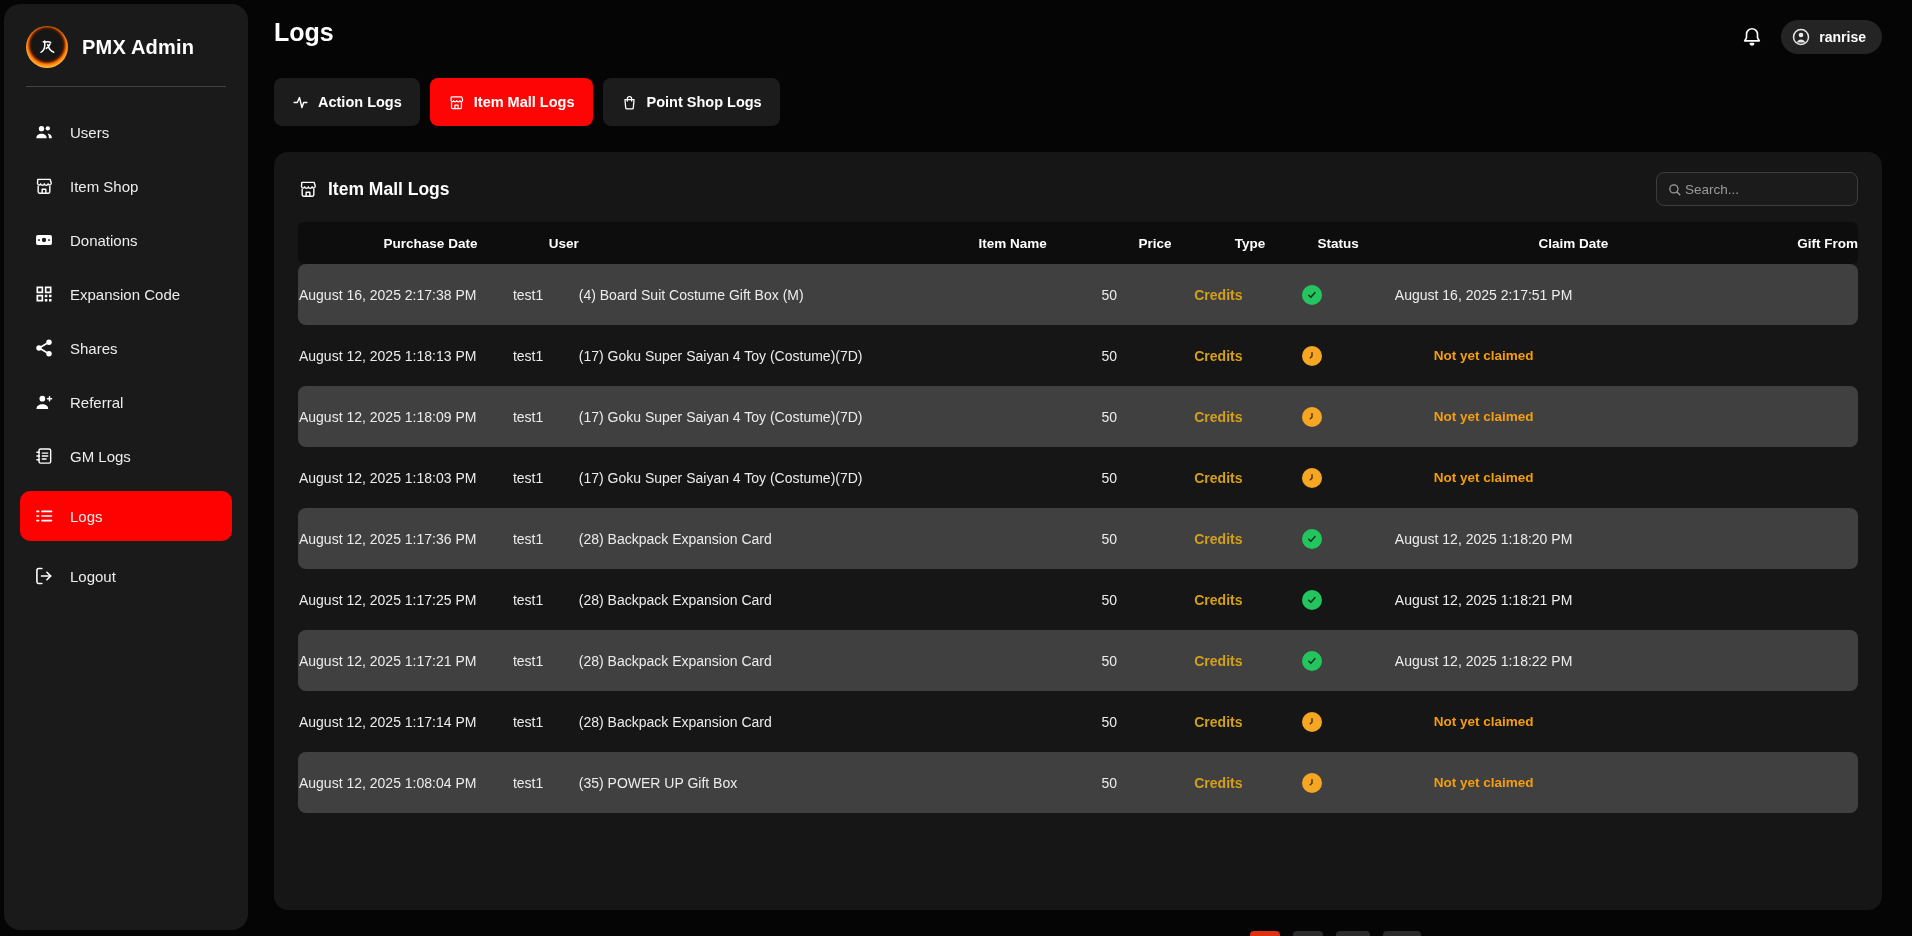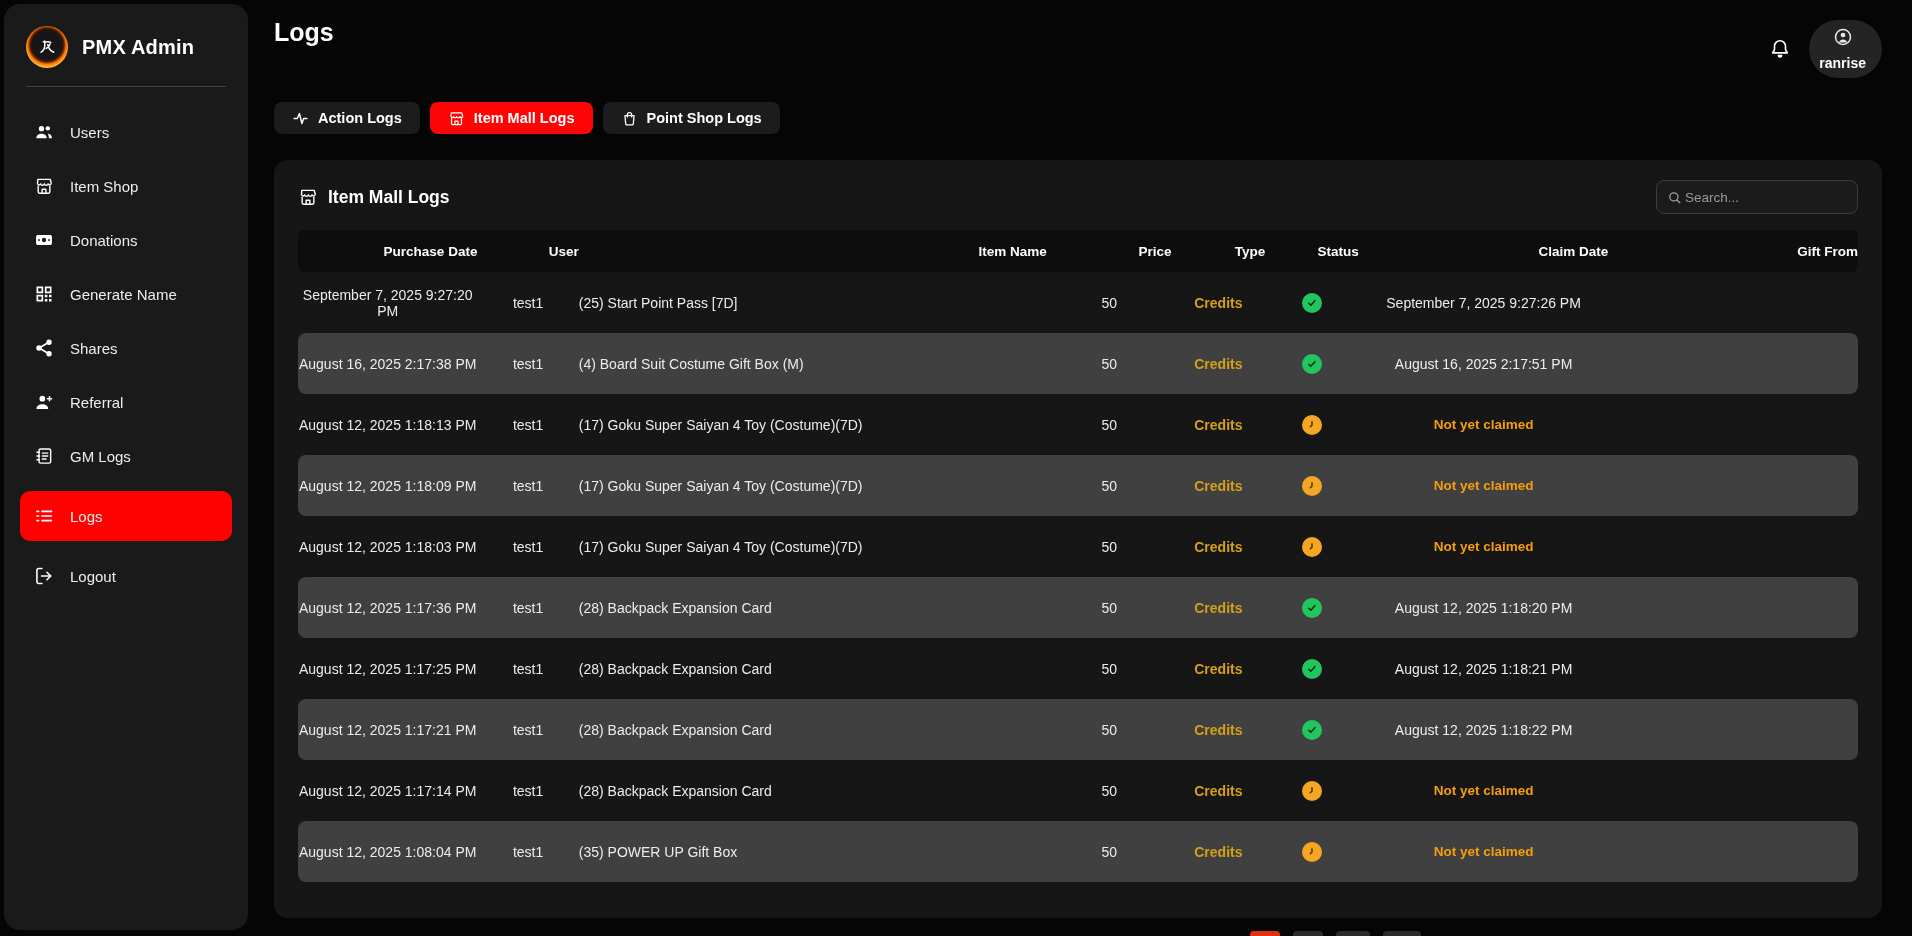--- a/index.html
+++ b/index.html
@@ -23,26 +23,26 @@
   .nav-item.active { background:#fe0202; padding-top:15px; padding-bottom:15px; }
   .icon svg { width:100%; height:100%; display:block; }
 
   
   .main { position:absolute; left:248px; top:0; right:0; bottom:0; padding:18px 30px 0 26px; }
   .topbar { display:flex; align-items:flex-start; justify-content:space-between; margin-bottom:24px; }
   .page-title { font-size:25px; font-weight:800; color:#ffffff; }
   .top-right { display:flex; align-items:center; gap:18px; margin-top:2px; }
   .bell { width:22px; height:22px; color:#ffffff; cursor:pointer; }
   .user-pill { display:flex; align-items:center; gap:8px; background:#242424; border-radius:999px;
-               padding:7px 16px 7px 10px; cursor:pointer;flex-direction:column; }
+               padding:7px 16px 7px 10px; cursor:pointer; }
   .user-pill .icon { width:20px; height:20px; color:#e8e8e8; }
   .user-name { font-size:14px; font-weight:600; color:#ffffff; }
 
   .tabs { display:flex; gap:10px; margin-bottom:26px; }
-  .tab { display:flex; align-items:center; gap:9px; height:32px; padding:0 18px; border-radius:8px;
+  .tab { display:flex; align-items:center; gap:9px; height:48px; padding:0 18px; border-radius:8px;
          background:#1c1c1c; color:#ffffff; font-size:14.5px; font-weight:700; cursor:pointer; }
   .tab .icon { width:17px; height:17px; }
   .tab.active { background:#fe0505; }
 
   .card { background:#161616; border-radius:14px; height:758px; padding:20px 24px; }
   .card-head { display:flex; align-items:center; justify-content:space-between; margin-bottom:16px; }
   .card-title { display:flex; align-items:center; gap:10px; font-size:17.5px; font-weight:700; color:#ffffff; }
   .card-title .icon { width:20px; height:20px; color:#ffffff; }
   .search-box { display:flex; align-items:center; gap:3px; width:202px; height:34px;
                 background:#1b1b1b; border:1px solid #3d3d3d; border-radius:8px; padding:16px 10px; }
@@ -117,21 +117,21 @@
           </svg>
         </span>
         <span>Donations</span>
       </div>
       <div class="nav-item">
         <span class="icon">
           <svg viewBox="0 0 24 24" fill="currentColor">
             <path d="M3 3h8v8H3zm2 2v4h4V5zm8-2h8v8h-8zm2 2v4h4V5zM3 13h8v8H3zm2 2v4h4v-4zm8-2h3v3h-3zm5 0h3v3h-3zm-5 5h3v3h-3zm5 0h3v3h-3z"></path>
           </svg>
         </span>
-        <span>Generate Name</span>
+        <span>Expansion Code</span>
       </div>
       <div class="nav-item">
         <span class="icon">
           <svg viewBox="0 0 24 24" fill="currentColor" stroke="currentColor" stroke-width="1.8">
             <circle cx="18" cy="5" r="2.4"></circle>
             <circle cx="6" cy="12" r="2.4"></circle>
             <circle cx="18" cy="19" r="2.4"></circle>
             <path d="M8.2 10.8 15.8 6.3M8.2 13.2l7.6 4.5" fill="none"></path>
           </svg>
         </span>
@@ -270,34 +270,20 @@
             <th>User</th>
             <th>Item Name</th>
             <th>Price</th>
             <th>Type</th>
             <th>Status</th>
             <th>Claim Date</th>
             <th>Gift From</th>
           </tr>
         </thead>
       <tbody id="tbody">
-          <tr class="">
-            <td>September 7, 2025 9:27:20 PM</td>
-            <td>test1</td>
-            <td class="item-name">(25) Start Point Pass [7D]</td>
-            <td>50</td>
-            <td class="type">Credits</td>
-            <td><span class="status-dot claimed">
-                <svg viewBox="0 0 24 24" fill="none" stroke="#0e3318" stroke-width="2.6" stroke-linecap="round" stroke-linejoin="round">
-                  <path d="M6.5 12.5l3.5 3.5 7-8"></path>
-                </svg>
-              </span></td>
-            <td class="claim">September 7, 2025 9:27:26 PM</td>
-            <td></td>
-          </tr>
           <tr class="striped">
             <td>August 16, 2025 2:17:38 PM</td>
             <td>test1</td>
             <td class="item-name">(4) Board Suit Costume Gift Box (M)</td>
             <td>50</td>
             <td class="type">Credits</td>
             <td><span class="status-dot claimed">
                 <svg viewBox="0 0 24 24" fill="none" stroke="#0e3318" stroke-width="2.6" stroke-linecap="round" stroke-linejoin="round">
                   <path d="M6.5 12.5l3.5 3.5 7-8"></path>
                 </svg>

